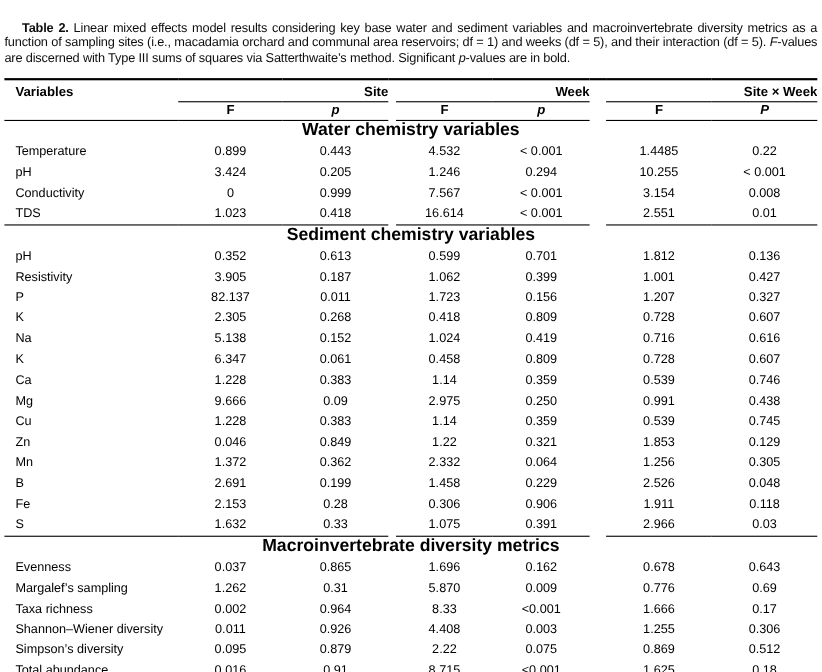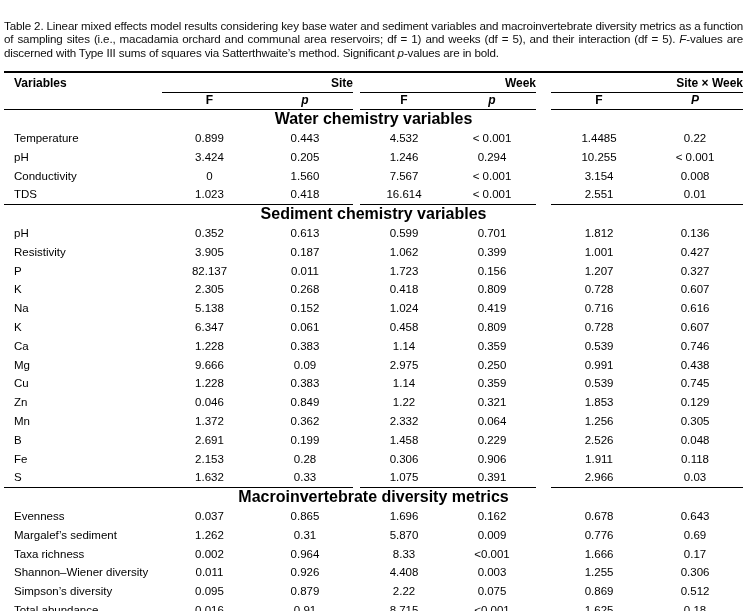--- a/index.html
+++ b/index.html
@@ -7,21 +7,21 @@
     width:747px; height:611px; overflow:hidden;
     font-family:"Liberation Sans", sans-serif; color:#000;
     -webkit-font-smoothing:antialiased;
   }
   .page { padding:7px 4px 0 4px; }
 
   .caption {
     font-size:11.6px; line-height:1.17; text-align:justify;
     letter-spacing:-0.15px; color:#0d0d0d;
   }
-  .caption .cap-label { font-weight:normal; }
+  .caption .cap-label { font-weight:bold;margin-left:16px; }
 
   table.results {
     border-collapse:collapse; table-layout:fixed;
     width:739px; margin-top:6px;
   }
   th, td { padding:0; overflow:hidden; white-space:nowrap; }
 
   
   thead th { font-size:12px; font-weight:bold; vertical-align:bottom; }
   tr.hrow1 th { border-top:2px solid #000; height:17px; padding-bottom:2px; }
@@ -102,21 +102,21 @@
           <td></td>
           <td class="num">1.246</td>
           <td class="num">0.294</td>
           <td></td>
           <td class="num bold">10.255</td>
           <td class="num bold">&lt; 0.001</td>
         </tr>
         <tr>
           <td class="lbl">Conductivity</td>
           <td class="num">0</td>
-          <td class="num">1.560</td>
+          <td class="num">0.999</td>
           <td></td>
           <td class="num bold">7.567</td>
           <td class="num bold">&lt; 0.001</td>
           <td></td>
           <td class="num bold">3.154</td>
           <td class="num bold">0.008</td>
         </tr>
         <tr>
           <td class="lbl sep">TDS</td>
           <td class="num sep">1.023</td>
@@ -293,21 +293,21 @@
           <td class="num">0.037</td>
           <td class="num">0.865</td>
           <td></td>
           <td class="num">1.696</td>
           <td class="num">0.162</td>
           <td></td>
           <td class="num">0.678</td>
           <td class="num">0.643</td>
         </tr>
         <tr>
-          <td class="lbl">Margalef’s sediment</td>
+          <td class="lbl">Margalef’s sampling</td>
           <td class="num">1.262</td>
           <td class="num">0.31</td>
           <td></td>
           <td class="num bold">5.870</td>
           <td class="num bold">0.009</td>
           <td></td>
           <td class="num">0.776</td>
           <td class="num">0.69</td>
         </tr>
         <tr>

